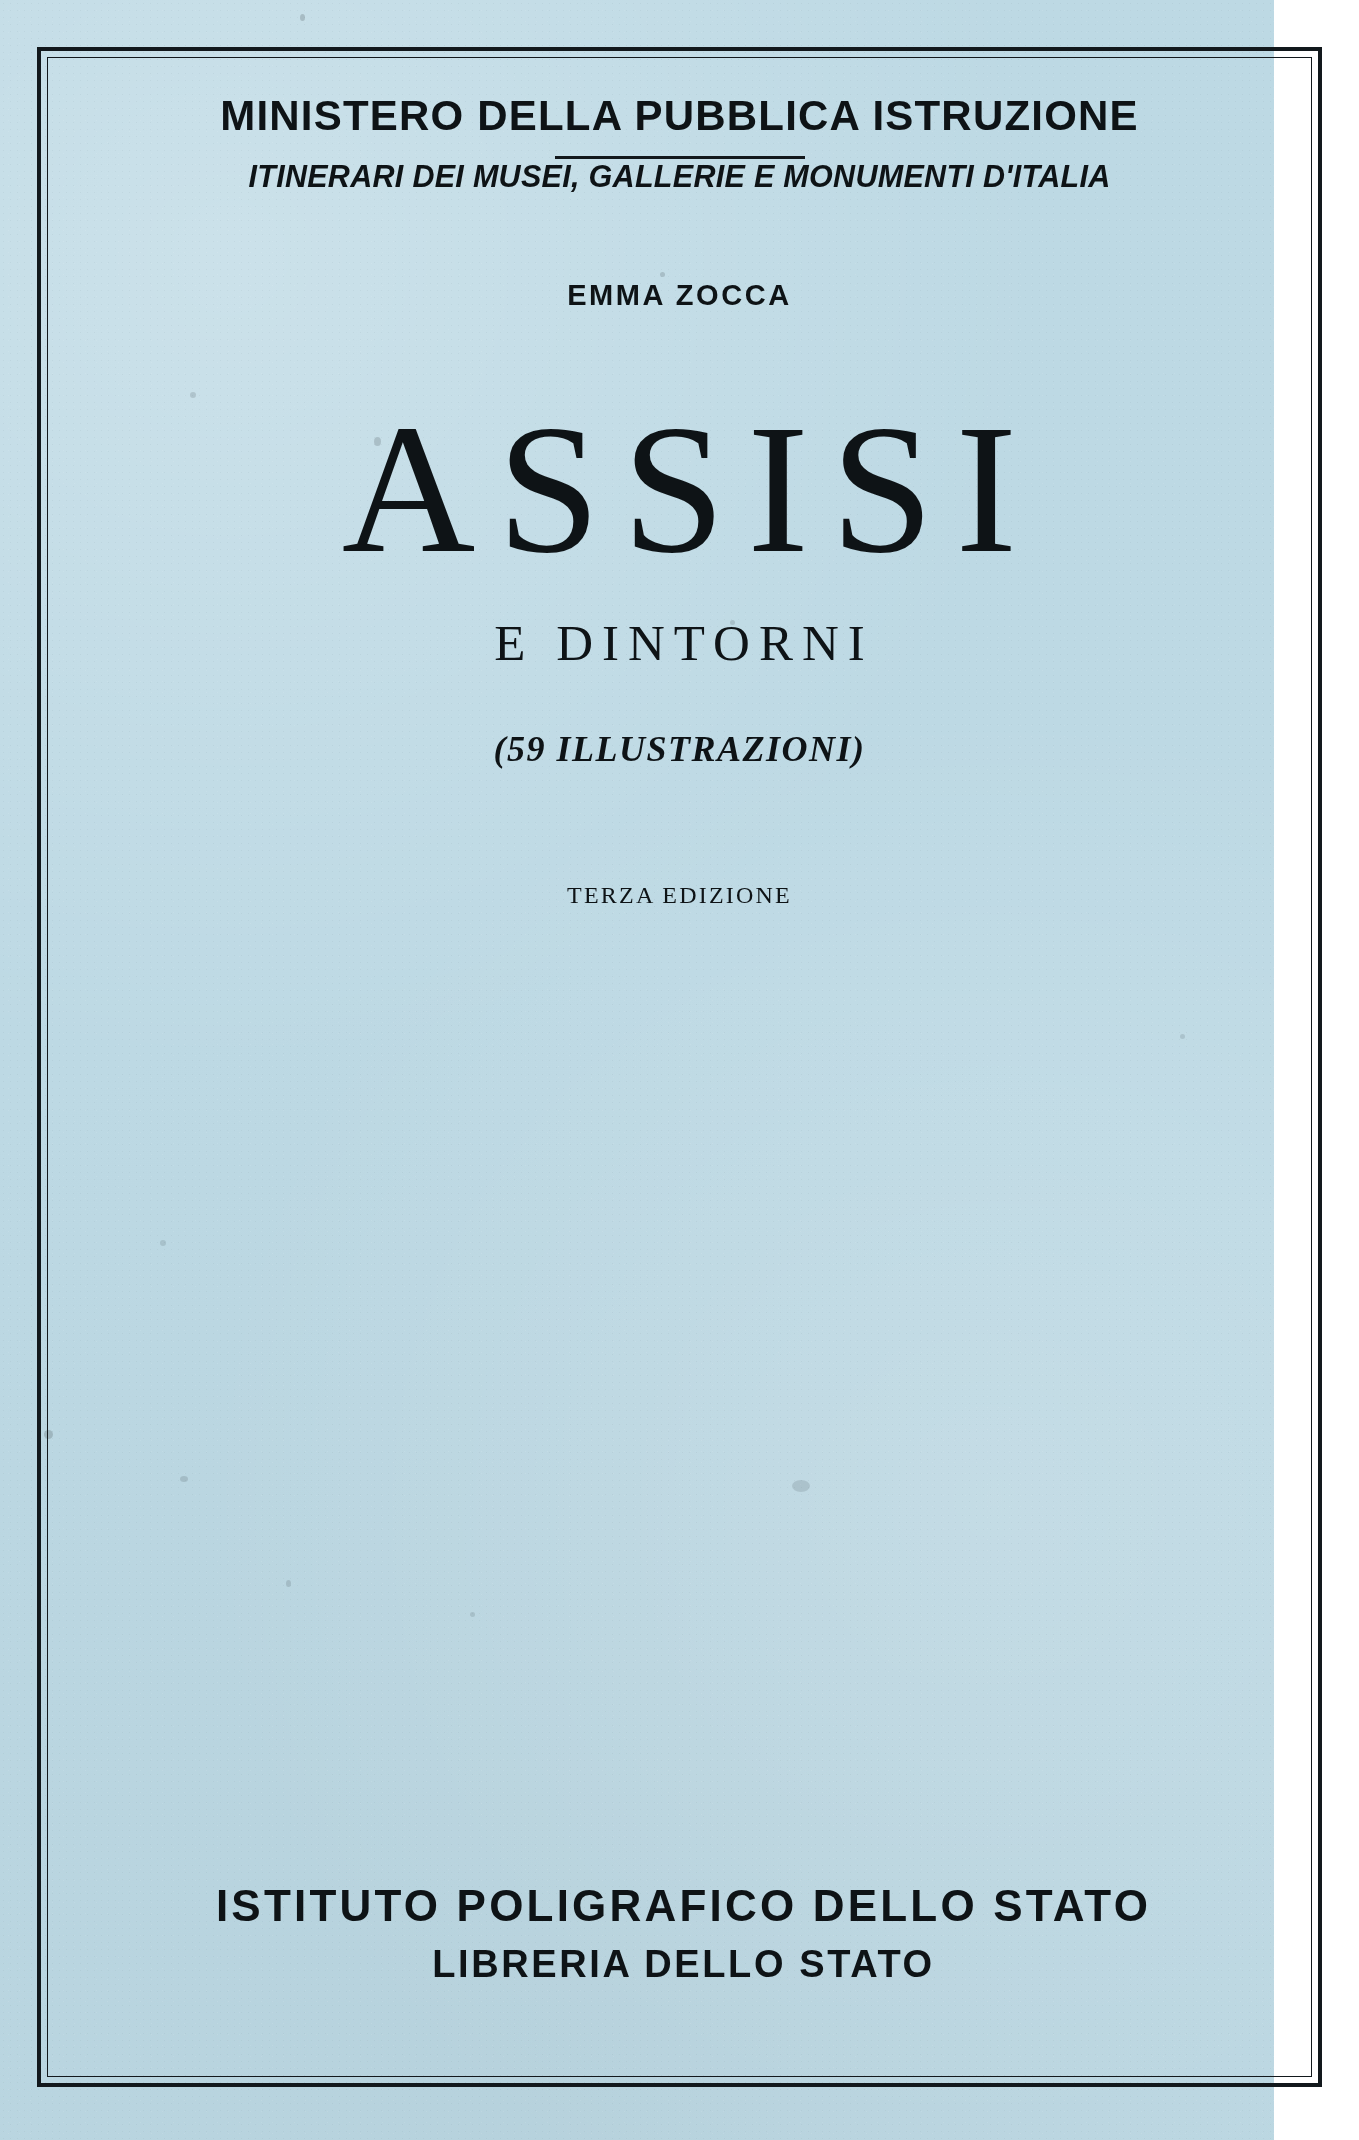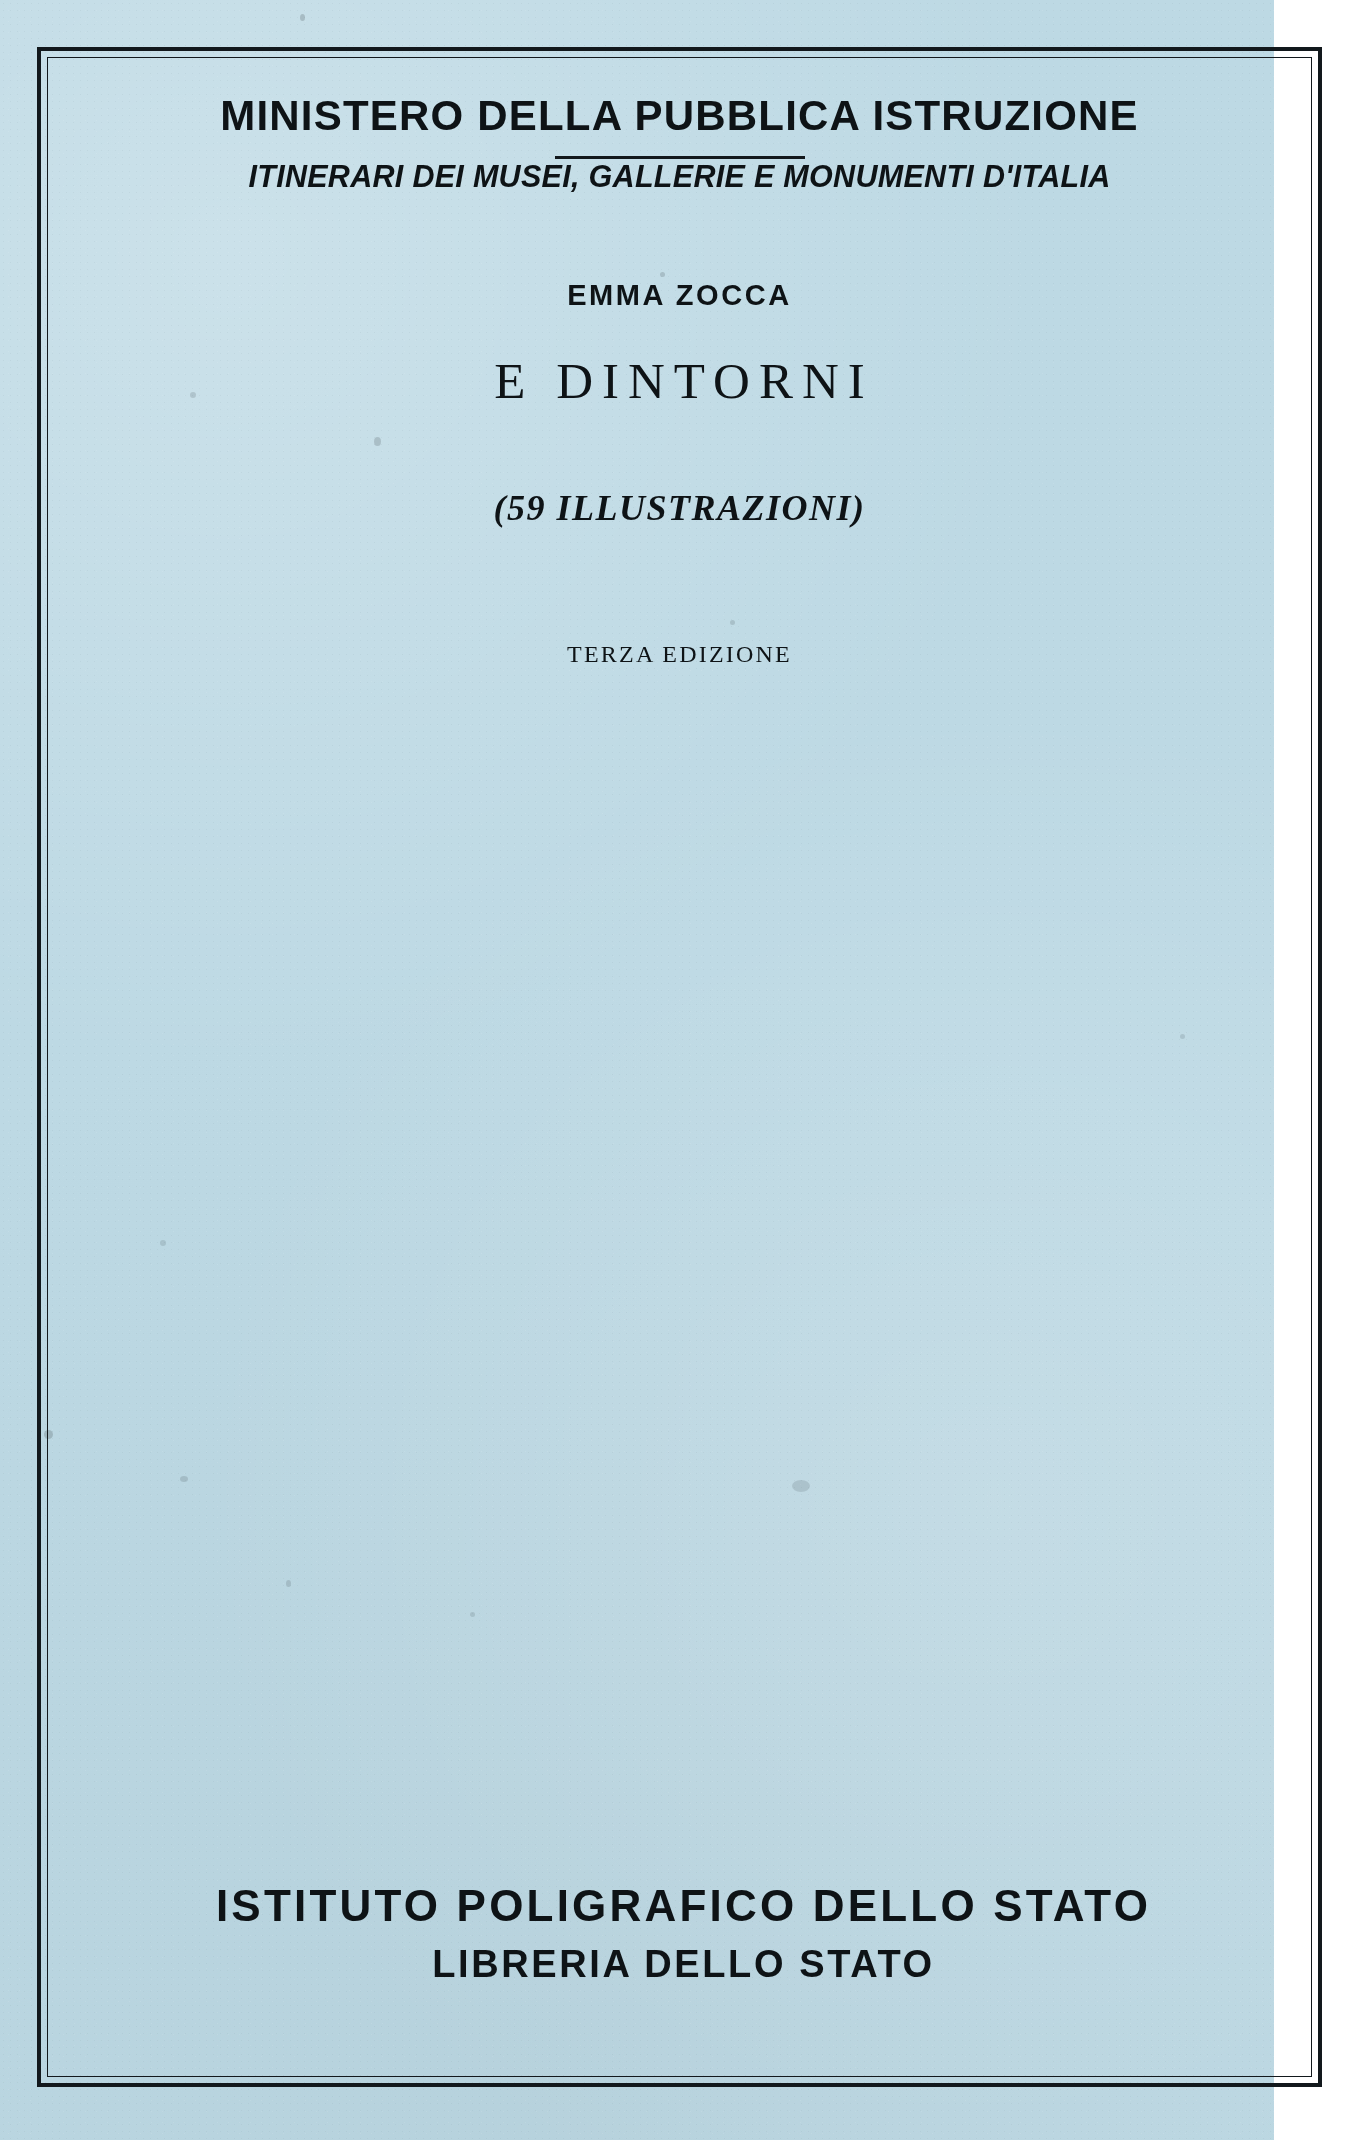--- a/index.html
+++ b/index.html
@@ -128,21 +128,21 @@
     margin-top: 44px;
     font-family: "Liberation Serif", serif;
     font-size: 51px;
     letter-spacing: 9px;
     text-indent: 9px;
     font-weight: normal;
     line-height: 1;
   }
 
   .illus {
-    margin-top: 80px;
+    margin-top: 59px;
     font-family: "Liberation Serif", serif;
     font-style: italic;
     font-weight: bold;
     font-size: 36px;
     letter-spacing: 1.5px;
   }
 
   .edition {
     margin-top: 112px;
     font-family: "Liberation Serif", serif;
@@ -198,20 +198,21 @@
 
     <div class="ministry">MINISTERO DELLA PUBBLICA ISTRUZIONE</div>
 
 
     <div class="rule"></div>
 
     <div class="series">ITINERARI DEI MUSEI, GALLERIE E MONUMENTI D'ITALIA</div>
 
     <div class="author">EMMA ZOCCA</div>
 
+    <div class="maintitle">ASSISI</div>
 
     <div class="subtitle">E DINTORNI</div>
 
     <div class="illus">(59 ILLUSTRAZIONI)</div>
 
     <div class="edition">TERZA EDIZIONE</div>
 
     <div class="publisher-block">
       <div class="publisher">ISTITUTO POLIGRAFICO DELLO STATO</div>
       <div class="publisher2">LIBRERIA DELLO STATO</div>

